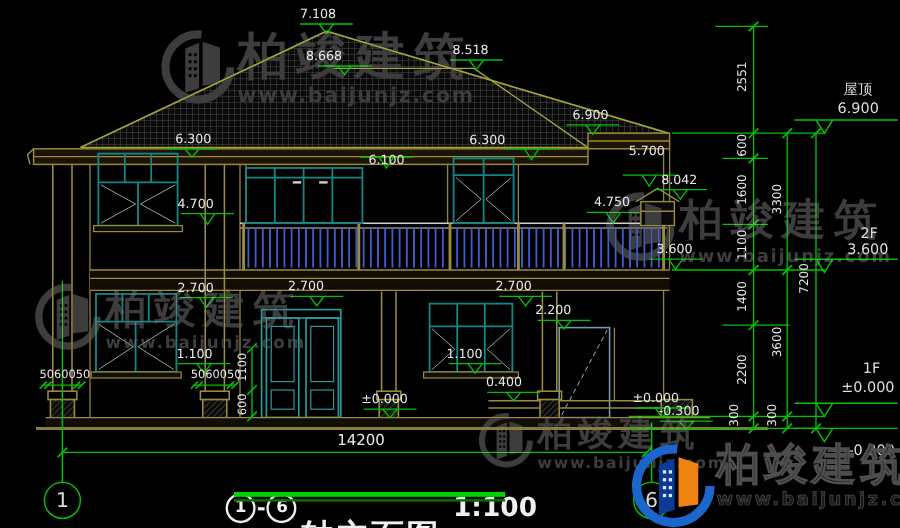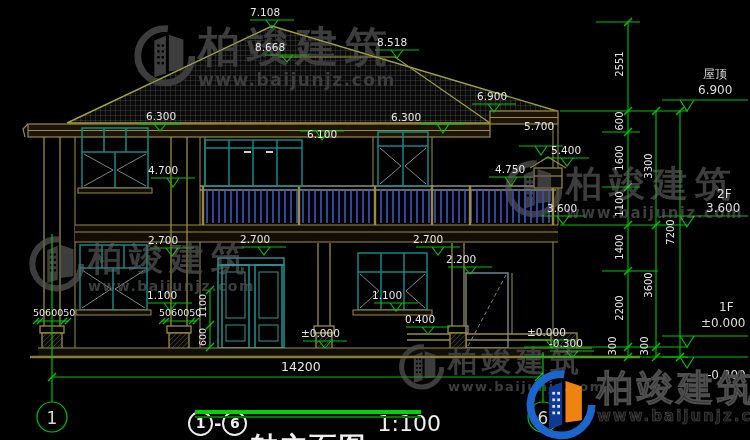--- a/index.html
+++ b/index.html
@@ -18,21 +18,21 @@
       transform:translate(-50%,-50%) rotate(-90deg);}
   .axis-num{position:absolute;z-index:3;color:#d8d8d8;font-size:17px;line-height:1;
       transform:translate(-50%,-50%);}
   .small{font-size:9.5px;}
   
   #title{position:absolute;left:188px;top:381px;z-index:3;display:flex;align-items:center;color:#f0f0f0;}
   .tcircle{width:21px;height:21px;border:2px solid #ececec;border-radius:50%;
       font-size:14px;font-weight:700;display:flex;align-items:center;justify-content:center;}
   .tdash{font-size:18px;font-weight:700;margin:0 1px;}
   .tname{font-size:27px;font-weight:700;letter-spacing:2px;margin-left:4px;margin-top:48px;}
-  .tscale{font-size:22px;font-weight:400;margin-left:10px;}
+  .tscale{font-size:22px;font-weight:700;margin-left:10px;}
   .underline1{position:absolute;left:195px;top:410px;width:226px;height:4px;background:#00d400;z-index:3;}
   .underline2{position:absolute;left:195px;top:416px;width:226px;height:2px;background:#007800;z-index:3;}
   
   #brandbar{position:absolute;left:523px;top:370px;z-index:4;display:flex;align-items:flex-start;}
   #brandtext .brand{font-size:36px;font-weight:700;letter-spacing:4px;color:#141414;
       -webkit-text-stroke:1px #4e4e4e;line-height:1;}
   #brandtext .site{font-size:15px;font-weight:700;letter-spacing:2px;color:#191919;
       -webkit-text-stroke:0.6px #4e4e4e;line-height:1;margin-top:3px;}
 </style>
 </head>
@@ -316,21 +316,21 @@
   </div>
 
   <span class="d" style="left:250px;top:7px">7.108</span>
   <span class="d" style="left:377px;top:37px">8.518</span>
   <span class="d" style="left:255px;top:42px">8.668</span>
   <span class="d" style="left:146px;top:111px">6.300</span>
   <span class="d" style="left:307px;top:129px">6.100</span>
   <span class="d" style="left:391px;top:112px">6.300</span>
   <span class="d" style="left:477px;top:91px">6.900</span>
   <span class="d" style="left:524px;top:121px">5.700</span>
-  <span class="d" style="left:551px;top:145px">5.400</span>
+  <span class="d" style="left:551px;top:145px">8.042</span>
   <span class="d" style="left:495px;top:164px">4.750</span>
   <span class="d" style="left:148px;top:165px">4.700</span>
   <span class="d" style="left:547px;top:203px">3.600</span>
   <span class="d" style="left:148px;top:235px">2.700</span>
   <span class="d" style="left:240px;top:234px">2.700</span>
   <span class="d" style="left:413px;top:234px">2.700</span>
   <span class="d" style="left:446px;top:254px">2.200</span>
   <span class="d" style="left:147px;top:290px">1.100</span>
   <span class="d" style="left:372px;top:290px">1.100</span>
   <span class="d" style="left:405px;top:314px">0.400</span>

